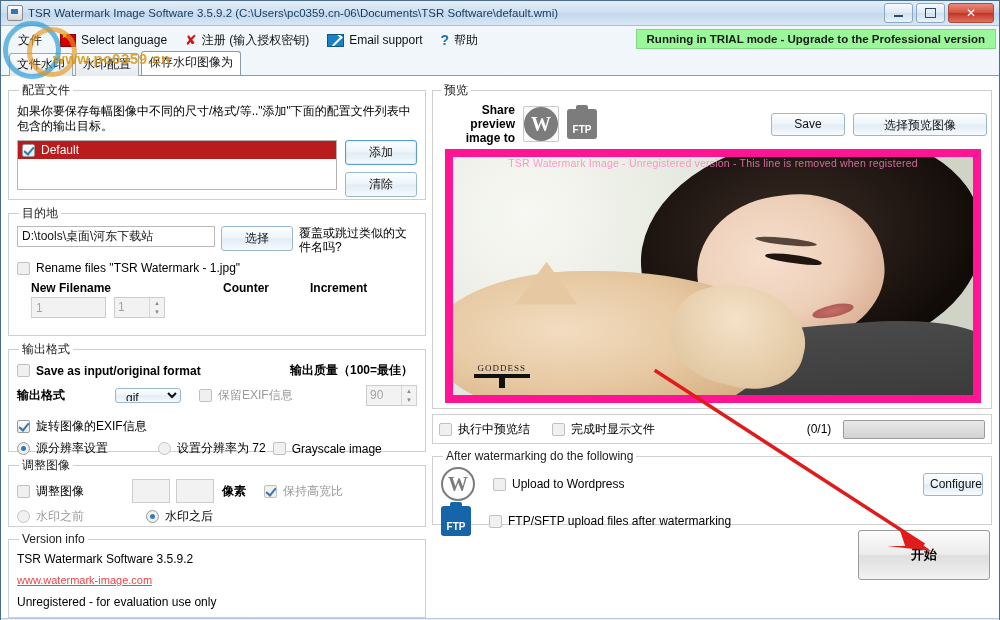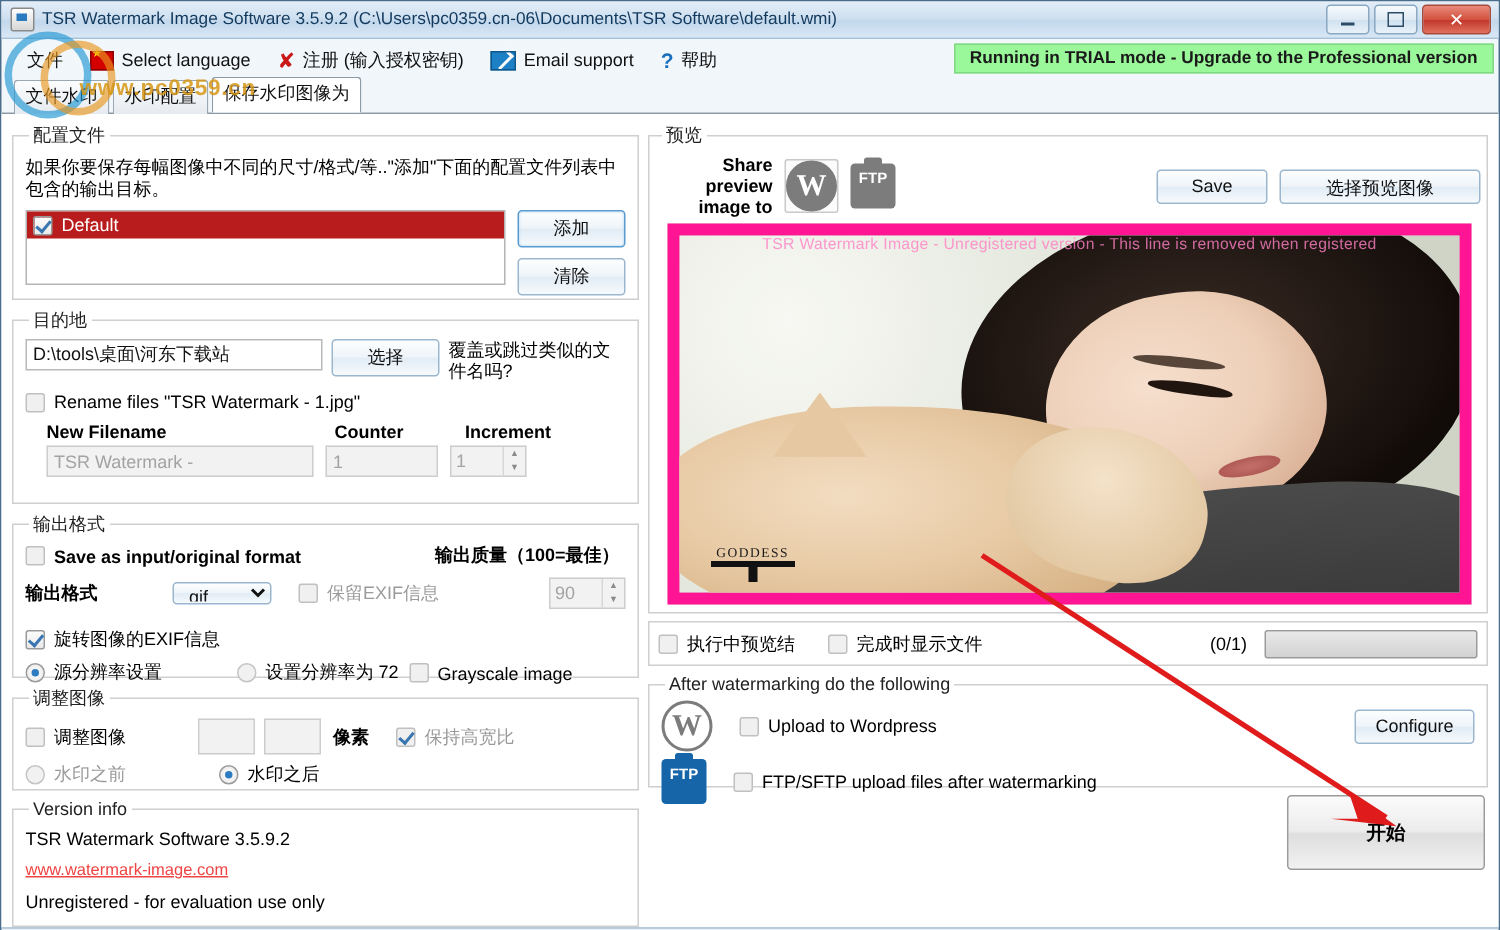--- a/index.html
+++ b/index.html
@@ -370,21 +370,21 @@
     border: 1px solid #c9c9c9; border-radius: 2px;
     background: #fbfbfb;
     display: flex; align-items: center; justify-content: center;
   }
   .ftp-badge {
     width: 30px; height: 30px; flex: 0 0 30px;
     background: #7c7c7c; color: #fff;
     display: flex; align-items: flex-end; justify-content: center;
     font-size: 10px; font-weight: bold;
     border-radius: 3px;
-    padding-bottom: 14px; box-sizing: border-box;
+    padding-bottom: 4px; box-sizing: border-box;
     position: relative;
   }
   .ftp-badge:before {
     content: ""; position: absolute; top: -4px; left: 9px;
     width: 12px; height: 5px; background: #7c7c7c; border-radius: 2px 2px 0 0;
   }
   .ftp-badge.blue { background: #1565a8; }
   .ftp-badge.blue:before { background: #1565a8; }
 
   .progressbar {
@@ -529,21 +529,20 @@
         <div class="flexline" style="margin-top:7px;">
           <span class="cb dis"></span>
           <span class="lbl">Rename files "TSR Watermark - 1.jpg"</span>
         </div>
         <div class="flexline" style="margin-top:6px;padding-left:14px;">
           <span class="lbl" style="width:186px;font-weight:bold;">New Filename</span>
           <span class="lbl" style="width:81px;font-weight:bold;">Counter</span>
           <span class="lbl" style="font-weight:bold;">Increment</span>
         </div>
         <div class="flexline" style="margin-top:2px;padding-left:14px;gap:8px;">
-          <input class="inp dis" style="width: 178px;" value="TSR Watermark - ">
           <input class="inp dis" style="width: 75px;" value="1">
           <span class="spin">
             <span class="sv">1</span>
             <span class="sb">
               <div>▲</div>
               <div>▼</div>
             </span>
           </span>
         </div>
       </fieldset>
@@ -669,21 +668,21 @@
       </fieldset>
 
       <fieldset class="gb" style="height:76px;padding:2px 8px 4px 8px;">
         <legend>After watermarking do the following</legend>
         <div class="flexline" style="margin-top:2px;">
           <div class="wp-badge" style="background:#fff;color:#7c7c7c;border:2px solid #7c7c7c;">W</div>
           <span style="flex:0 0 6px;"></span>
           <span class="cb dis"></span>
           <span class="lbl">Upload to Wordpress</span>
           <span style="flex:1 1 auto;"></span>
-          <button class="btn" style="width:80px;height:23px;">Configure</button>
+          <button class="btn" style="width:60px;height:23px;">Configure</button>
         </div>
         <div class="flexline" style="margin-top:5px;">
           <div class="ftp-badge blue">FTP</div>
           <span style="flex:0 0 6px;"></span>
           <span class="cb dis"></span>
           <span class="lbl">FTP/SFTP upload files after watermarking</span>
         </div>
       </fieldset>
 
       <div style="display:flex;justify-content:flex-end;margin-top:4px;padding-right:2px;">

